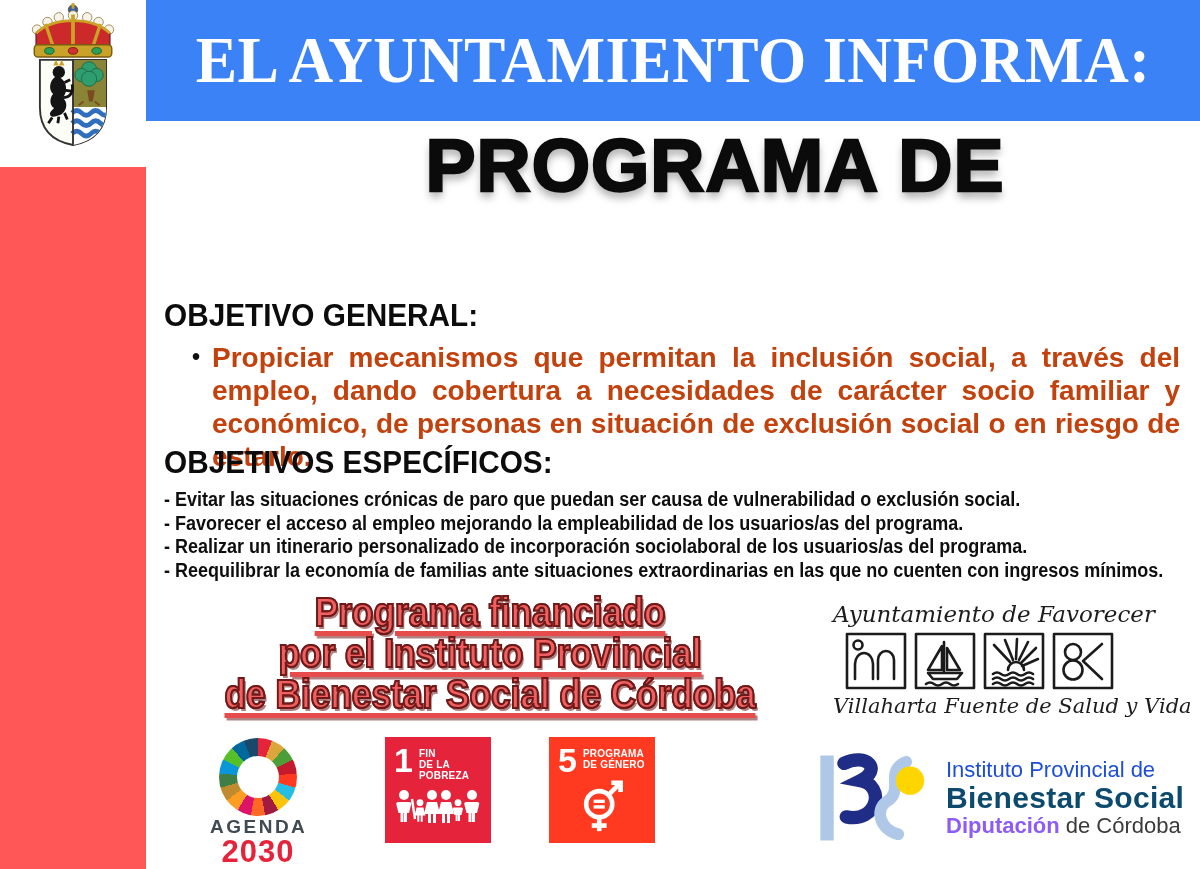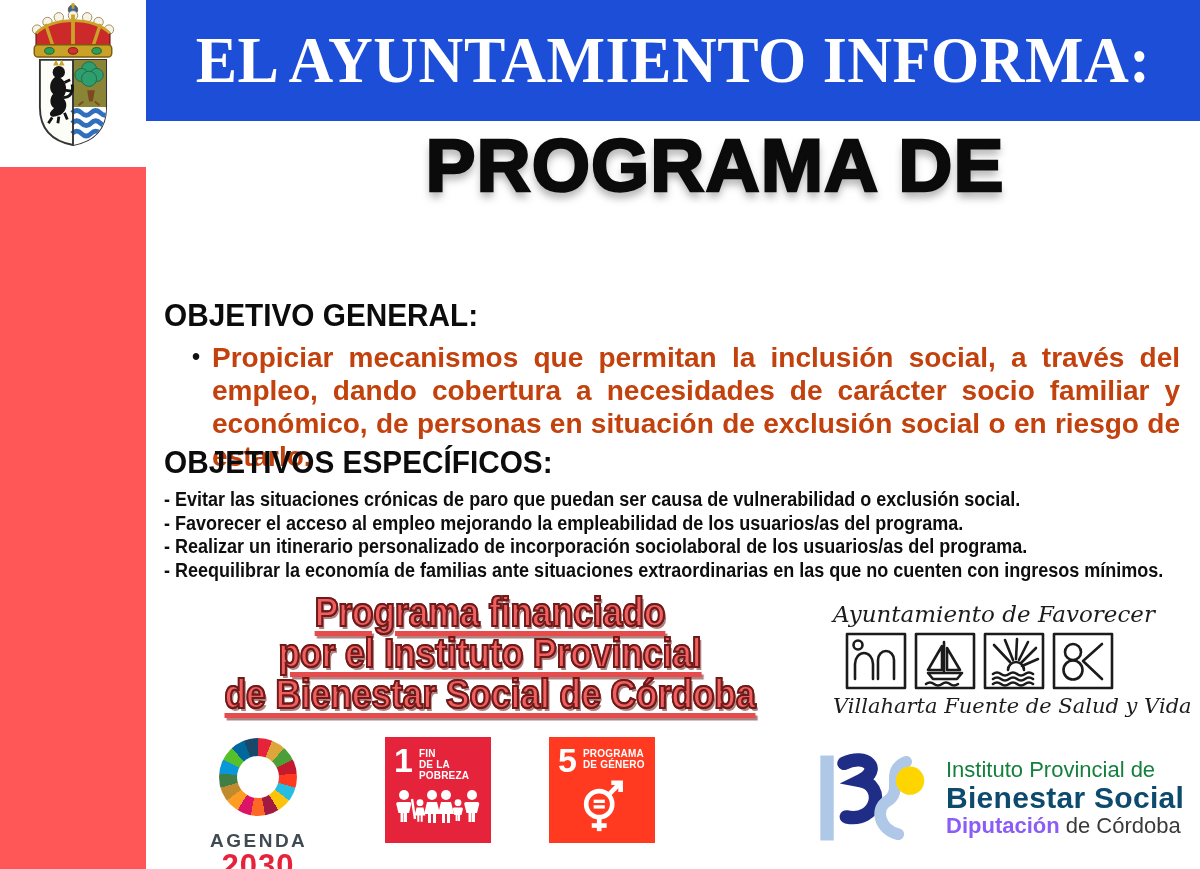--- a/index.html
+++ b/index.html
@@ -1,19 +1,19 @@
 <!DOCTYPE html>
 <html><head>
 <meta charset="utf-8">
 <style>
   html,body{margin:0;padding:0;background:#e8e8e8;}
   .poster{position:relative;width:1200px;height:869px;background:#ffffff;overflow:hidden;
           font-family:"Liberation Sans",sans-serif;}
   
-  .top-banner{position:absolute;left:146px;top:0;width:1054px;height:121px;background:#1d4ed8;
+  .top-banner{position:absolute;left:146px;top:0;width:1054px;height:121px;background:#3b82f6;
               display:flex;align-items:center;justify-content:center;}
   .banner-text{font-family:"Liberation Serif",serif;font-weight:bold;font-size:62px;color:#fff;
                letter-spacing:.5px;transform:scaleY(1.06);white-space:nowrap;}
   .crest-box{position:absolute;left:0;top:0;width:146px;height:167px;background:#fff;
              display:flex;justify-content:center;}
   .left-bar{position:absolute;left:0;top:167px;width:146px;height:702px;background:#FF5757;}
   
   .title{position:absolute;left:146px;top:124px;width:1138px;text-align:center;color:#0b0b0b;
          font-weight:bold;font-size:75px;line-height:82px;letter-spacing:1px;
          -webkit-text-stroke:2.5px #0b0b0b;text-shadow:0 6px 9px rgba(0,0,0,.35);}
@@ -37,31 +37,31 @@
   
   .villaharta{position:absolute;left:833px;top:601px;width:292px;text-align:center;color:#1c1c1c;
               font-family:"DejaVu Serif",serif;font-style:italic;}
   .v-top{font-size:23px;white-space:nowrap;}
   .v-icons{display:flex;justify-content:center;gap:7px;margin:5px 0 4px 0;}
   .v-bottom{font-size:21px;white-space:nowrap;}
   
   .agenda{position:absolute;left:210px;top:738px;width:96px;text-align:center;}
   .wheel{width:78px;height:78px;border-radius:50%;margin:0 auto;position:relative;}
   .wheel::after{content:"";position:absolute;inset:18px;background:#fff;border-radius:50%;}
-  .agenda-l1{font-size:19px;font-weight:bold;color:#3F4A52;letter-spacing:2.5px;margin-top:14px;}
+  .agenda-l1{font-size:19px;font-weight:bold;color:#3F4A52;letter-spacing:2.5px;margin-top:0;}
   .agenda-l2{font-size:31px;font-weight:bold;color:#E5243B;letter-spacing:1px;line-height:28px;}
   .sdg{position:absolute;width:106px;height:106px;color:#fff;padding:8px 9px;box-sizing:border-box;}
   .sdg1{left:385px;top:737px;background:#E5243B;}
   .sdg5{left:549px;top:737px;background:#FF3A21;}
   .sdg-head{display:flex;gap:6px;align-items:flex-start;}
   .sdg-num{font-size:34px;font-weight:bold;line-height:30px;}
   .sdg-label{font-size:10px;font-weight:bold;line-height:11px;padding-top:3px;letter-spacing:.2px;}
   .sdg-icon{display:flex;justify-content:center;margin-top:4px;}
   .ipbs{position:absolute;left:818px;top:742px;display:flex;align-items:center;gap:10px;}
-  .ipbs-l1{font-size:22px;color:#15803d;line-height:25px;}
+  .ipbs-l1{font-size:22px;color:#1d4ed8;line-height:25px;}
   .ipbs-l2{font-size:30px;font-weight:bold;color:#0c4a6e;line-height:31px;letter-spacing:.3px;}
   .ipbs-l3{font-size:22px;color:#3a3a3a;line-height:26px;}
   .ipbs-l3 b{color:#8b5cf6;}
   svg{display:block;}
 </style>
 </head>
 <body>
 
 <div class="poster">
 

